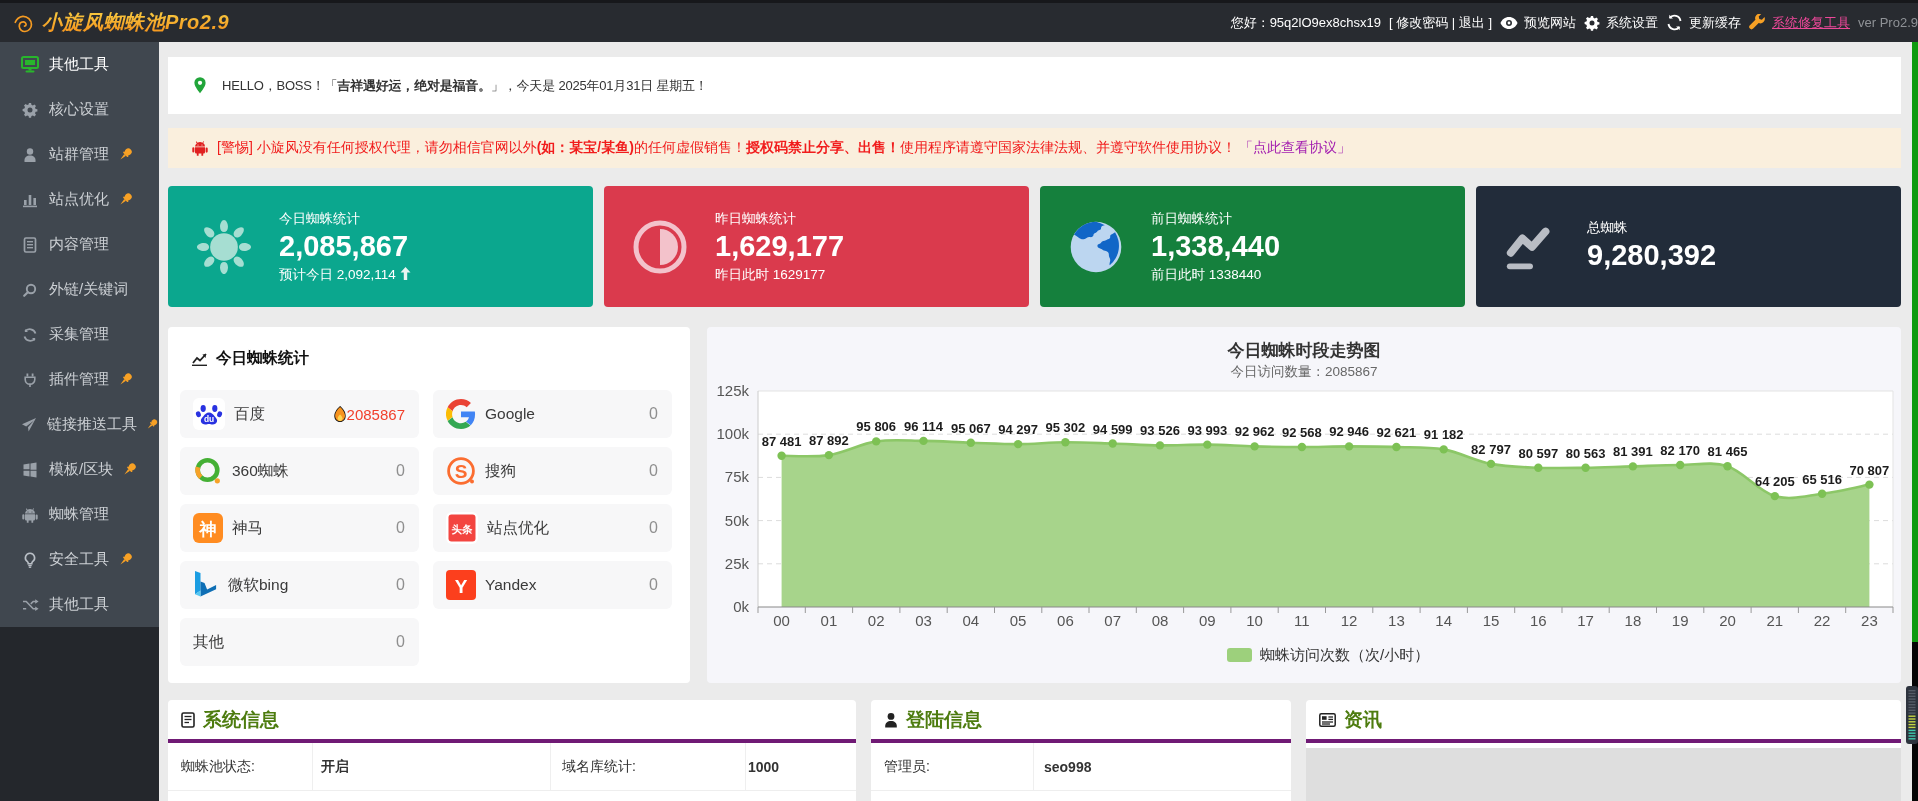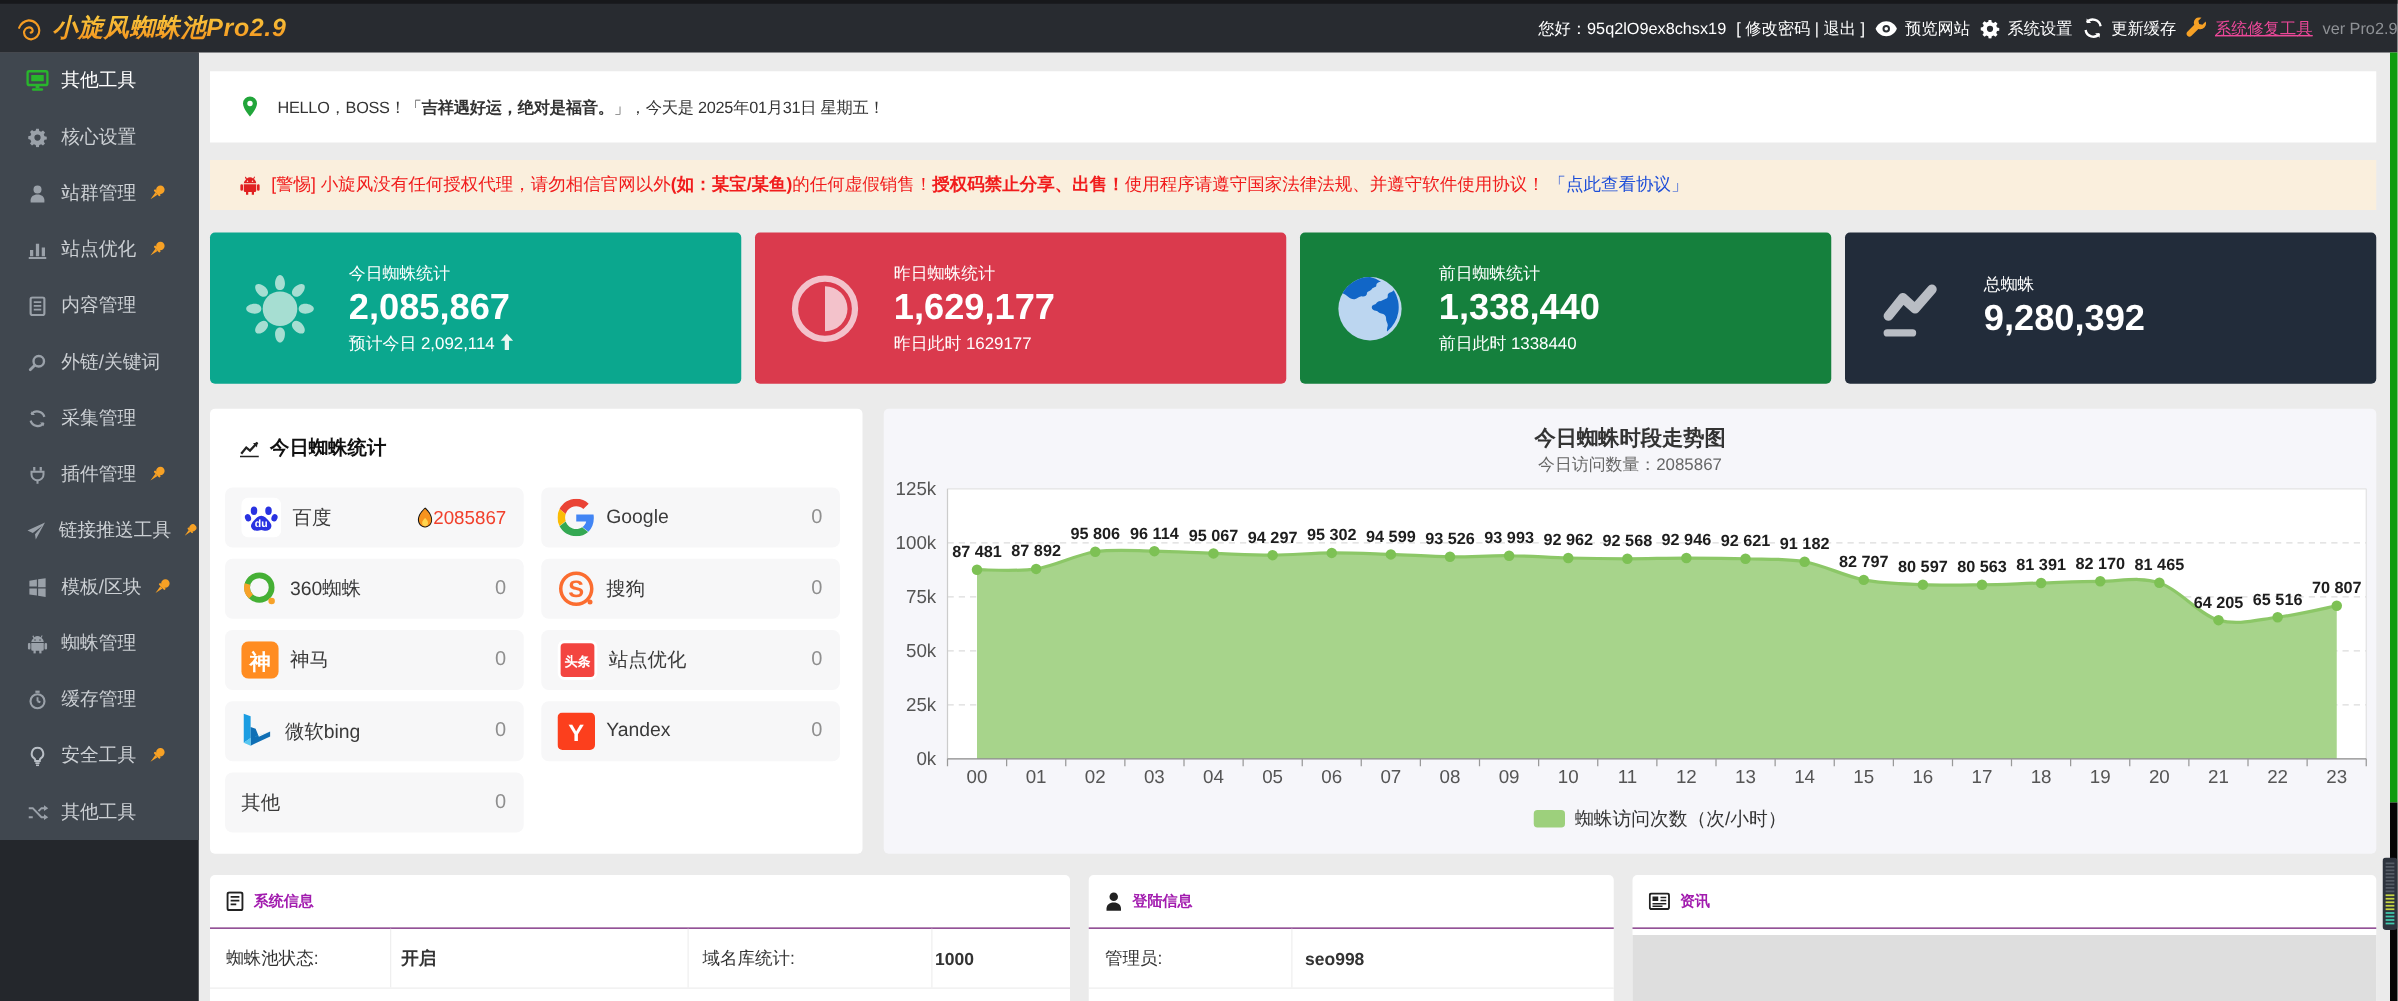--- a/index.html
+++ b/index.html
@@ -16,21 +16,21 @@
 .mi { height:45px; display:flex; align-items:center; padding-left:21px; color:#ccd0d4; font-size:15px; white-space:nowrap; }
 .mi .mic { width:18px; display:flex; justify-content:center; margin-right:10px; }
 .mi .mlabel { margin-right:8px; }
 .mi.active { color:#fff; }
 .content { position:absolute; left:159px; top:42px; width:1753px; height:759px; background:#ebebeb; overflow:hidden; }
 .greet { position:absolute; left:9px; top:15px; width:1733px; height:57px; background:#fff; display:flex; align-items:center; font-size:13px; letter-spacing:-0.2px; color:#333; }
 .greet .gic { margin-left:24px; margin-right:14px; display:flex; }
 .warn { position:absolute; left:9px; top:86px; width:1733px; height:40px; background:#faefdd; display:flex; align-items:center; font-size:14px; color:#f11c1c; }
 .warn .wic { margin-left:24px; margin-right:9px; display:flex; }
 .warn b { font-weight:bold; }
-.warn .glink { color:#1d4ed8; margin-left:3px; }
+.warn .glink { color:#a21caf; margin-left:3px; }
 .cards { position:absolute; left:9px; top:144px; width:1733px; height:121px; display:flex; gap:11px; }
 .card { width:425px; border-radius:4px; color:#fff; display:flex; align-items:center; }
 .card .cic { width:58px; margin-left:27px; margin-right:26px; display:flex; justify-content:center; }
 .card .num { font-size:29px; font-weight:bold; margin:2px 0 3px; }
 .card .t1 { font-size:13.5px; }
 .card .t2 { font-size:13.5px; }
 .c1 { background:#0ba78e; }
 .c2 { background:#da3a4d; }
 .c3 { background:#15803d; }
 .c4 { background:#222c3a; }
@@ -42,21 +42,21 @@
 .eic { display:flex; margin-right:9px; }
 .ename { font-size:15.5px; color:#3a3a3a; }
 .eval { margin-left:auto; font-size:16px; }
 .zero { color:#8f8f8f; }
 .hot { color:#f1402c; font-size:15px; display:flex; align-items:center; }
 .cpanel { margin-left:17px; width:1194px; background:#f6f6fa; border-radius:4px; position:relative; }
 .ctitle { position:absolute; top:12px; left:0; width:100%; text-align:center; font-size:17px; font-weight:bold; color:#333; }
 .csub { position:absolute; top:36px; left:0; width:100%; text-align:center; font-size:13.5px; color:#676767; }
 .bottom { position:absolute; left:9px; top:658px; width:1733px; height:140px; display:flex; }
 .bpanel { background:#fff; border-radius:4px 4px 0 0; }
-.bphead { display:flex; align-items:center; gap:8px; font-size:12px; font-weight:bold; color:#a21caf; height:43px; padding-left:13px; border-bottom:1px solid #701a75; }
+.bphead { display:flex; align-items:center; gap:8px; font-size:19px; font-weight:bold; color:#4d7c0f; height:43px; padding-left:13px; border-bottom:4px solid #701a75; }
 .b1 { width:688px; }
 .b2 { width:420px; margin-left:15px; }
 .b3 { width:595px; margin-left:15px; }
 .brow { position:relative; border-bottom:1px solid #eee; height:48px; font-size:14px; color:#333; }
 .brow span { position:absolute; top:50%; transform:translateY(-50%); }
 .brow .val { font-weight:bold; }
 .vline { position:absolute; top:0; bottom:0; width:1px; background:#efefef; transform:none; }
 .skel { margin-top:5px; margin-left:0; width:595px; height:110px; background:#dedede; }
 .rightstrip { position:absolute; right:0; top:42px; width:6px; height:600px; background:#0f9b0f; z-index:11; }
 .blackstrip { position:absolute; right:0; top:642px; width:6px; height:159px; background:#050505; z-index:11; }
@@ -230,31 +230,20 @@
           </g>
         </svg>
       </div>
 <div class="mi">
         <span class="mic">
           <svg width="16" height="16" viewBox="0 0 16 16">
             <path fill="#9aa1a9" d="M4.6 1.2l.9 1.5a4.6 4.6 0 015 0l.9-1.5.7.4-.9 1.5A4.4 4.4 0 0113 6.6H3a4.4 4.4 0 011.8-3.1L3.9 2zM6 4.4a.6.6 0 100 1.2.6.6 0 000-1.2zm4 0a.6.6 0 100 1.2.6.6 0 000-1.2zM3 7.3h10v5a1.2 1.2 0 01-1.2 1.2h-.6v2.2H9.4v-2.2H6.6v2.2H4.8v-2.2h-.6A1.2 1.2 0 013 12.3zM1.2 7.4A1 1 0 012.4 8.3v3.2a1 1 0 01-2.1 0V8.3a1 1 0 011-1zm13.5 0a1 1 0 011 1v3.2a1 1 0 01-2.1 0V8.3a1 1 0 011.1-.9z"></path>
           </svg>
         </span>
         <span class="mlabel">蜘蛛管理</span>
-      </div>
-<div class="mi">
-        <span class="mic">
-          <svg width="16" height="16" viewBox="0 0 16 16">
-            <circle cx="8" cy="9" r="5.6" fill="none" stroke="#9aa1a9" stroke-width="1.7"></circle>
-            <rect x="6.3" y="0.5" width="3.4" height="1.8" fill="#9aa1a9"></rect>
-            <line x1="8" y1="9" x2="8" y2="5.7" stroke="#9aa1a9" stroke-width="1.5"></line>
-            <line x1="8" y1="9" x2="10.3" y2="9.8" stroke="#9aa1a9" stroke-width="1.5"></line>
-          </svg>
-        </span>
-        <span class="mlabel">缓存管理</span>
       </div>
 <div class="mi">
         <span class="mic">
           <svg width="16" height="16" viewBox="0 0 16 16">
             <path fill="none" stroke="#b9bfc6" stroke-width="1.6" d="M8 1.3a4.6 4.6 0 012.6 8.4c-.5.4-.8 1-.8 1.6v.5H6.2v-.5c0-.6-.3-1.2-.8-1.6A4.6 4.6 0 018 1.3z"></path>
             <line x1="6.3" y1="13.5" x2="9.7" y2="13.5" stroke="#b9bfc6" stroke-width="1.4"></line>
             <line x1="6.8" y1="15.2" x2="9.2" y2="15.2" stroke="#b9bfc6" stroke-width="1.4"></line>
           </svg>
         </span>
         <span class="mlabel">安全工具</span>

